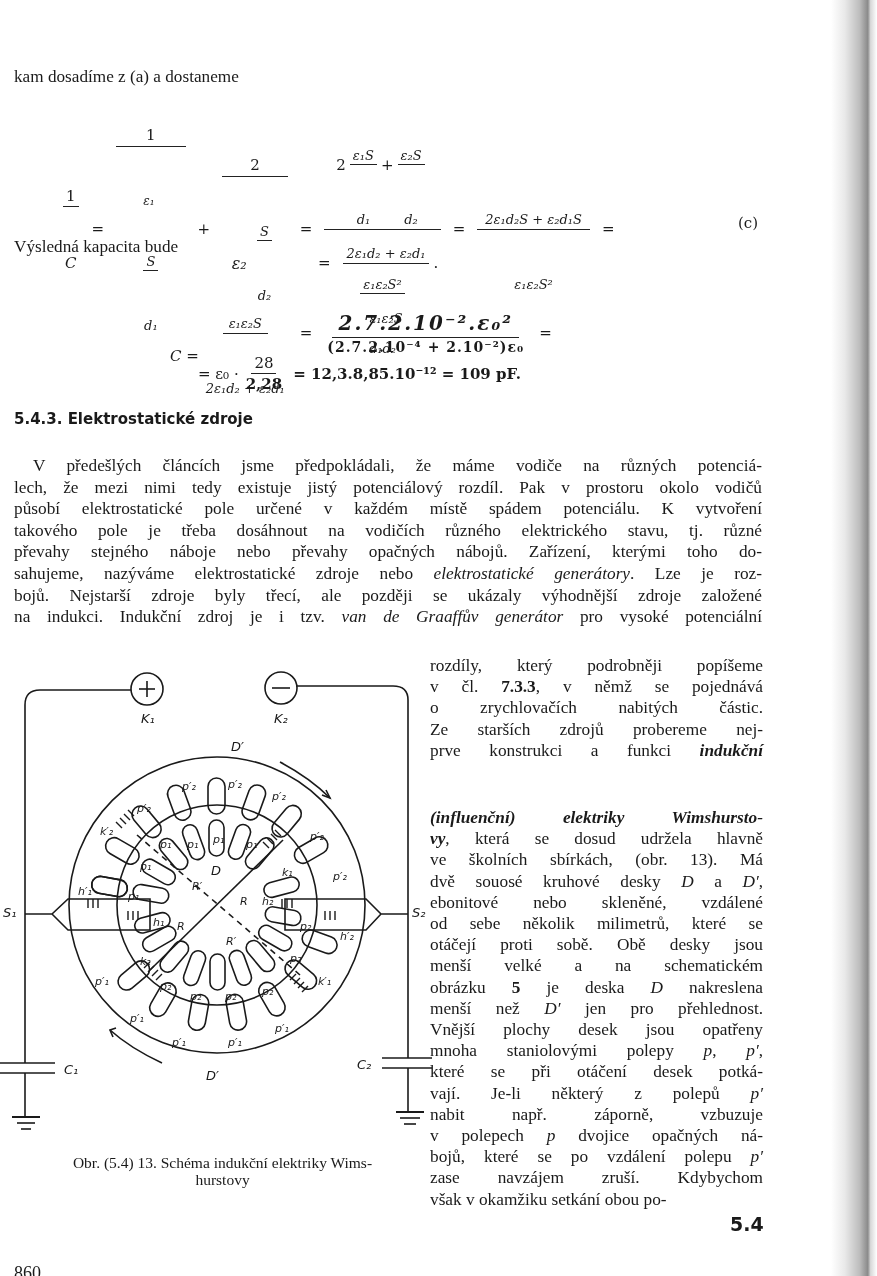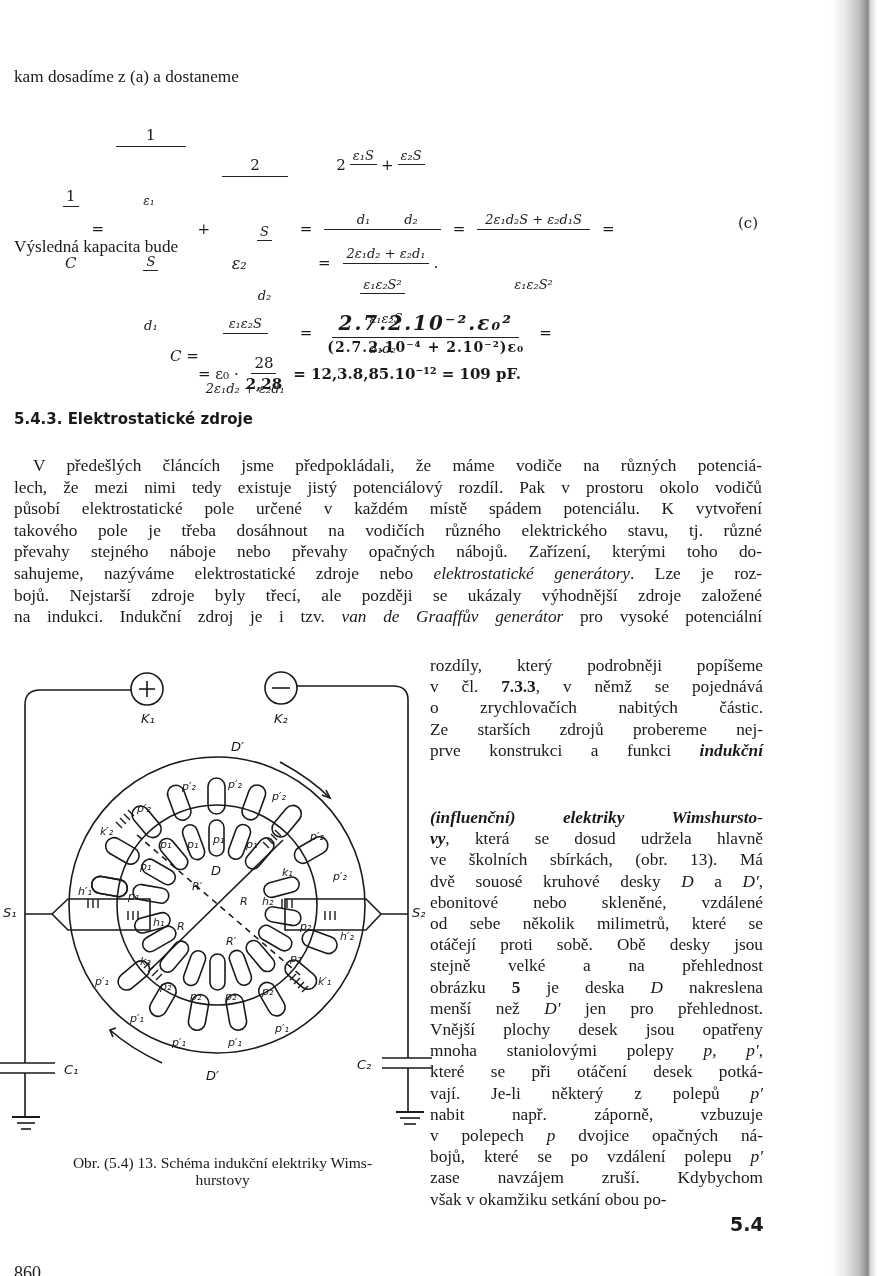--- a/index.html
+++ b/index.html
@@ -158,21 +158,21 @@
   <span class="line">o zrychlovačích nabitých částic.</span>
   <span class="line">Ze starších zdrojů probereme nej-</span>
   <span class="line"><span>prve konstrukci a funkci </span><span class="ital bold">indukční</span></span>
   <span class="line ital bold">(influenční) elektriky Wimshursto-</span>
   <span class="line"><span class="ital bold">vy</span><span>, která se dosud udržela hlavně</span></span>
   <span class="line">ve školních sbírkách, (obr. 13). Má</span>
   <span class="line"><span>dvě souosé kruhové desky </span><span class="ital">D</span><span> a </span><span class="ital">D′</span><span>,</span></span>
   <span class="line">ebonitové nebo skleněné, vzdálené</span>
   <span class="line">od sebe několik milimetrů, které se</span>
   <span class="line">otáčejí proti sobě. Obě desky jsou</span>
-  <span class="line">stejně velké a na přehlednost</span>
+  <span class="line">menší velké a na schematickém</span>
   <span class="line"><span>obrázku </span><span class="bold">5</span><span> je deska </span><span class="ital">D</span><span> nakreslena</span></span>
   <span class="line"><span>menší než </span><span class="ital">D′</span><span> jen pro přehlednost.</span></span>
   <span class="line">Vnější plochy desek jsou opatřeny</span>
   <span class="line"><span>mnoha staniolovými polepy </span><span class="ital">p</span><span>, </span><span class="ital">p′</span><span>,</span></span>
   <span class="line">které se při otáčení desek potká-</span>
   <span class="line"><span>vají. Je-li některý z polepů </span><span class="ital">p′</span></span>
   <span class="line">nabit např. záporně, vzbuzuje</span>
   <span class="line"><span>v polepech </span><span class="ital">p</span><span> dvojice opačných ná-</span></span>
   <span class="line"><span>bojů, které se po vzdálení polepu </span><span class="ital">p′</span></span>
   <span class="line">zase navzájem zruší. Kdybychom</span>

